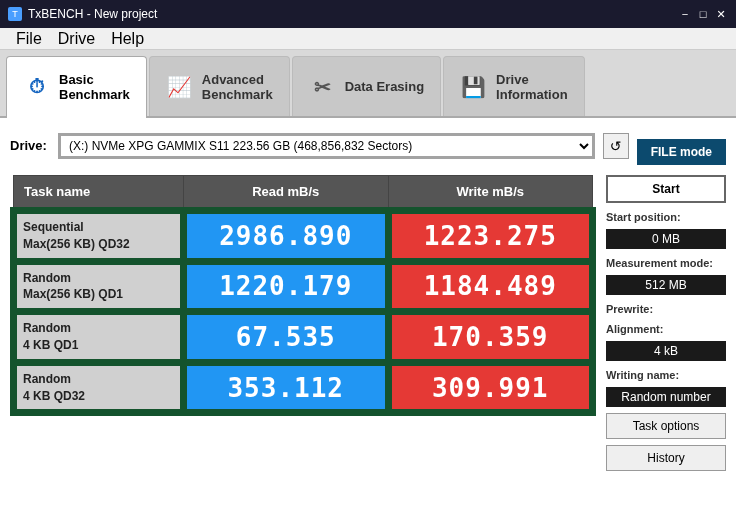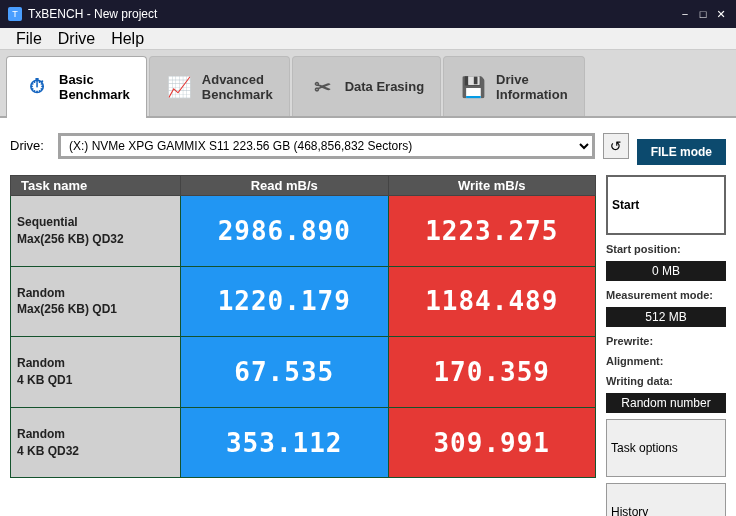--- a/index.html
+++ b/index.html
@@ -114,21 +114,21 @@
 
     
     .drive-row {
       display: flex;
       align-items: center;
       gap: 8px;
       margin-bottom: 10px;
     }
     .drive-label {
       font-size: 13px;
-      font-weight: 400;
+      font-weight: 700;
       min-width: 40px;
     }
     .drive-select {
       flex: 1;
       height: 26px;
       font-size: 12px;
       border: 3px solid #a3a3a3;
       padding: 0 4px;
       background: white;
     }
@@ -155,30 +155,30 @@
     
     .bench-table {
       width: 100%;
       border-collapse: collapse;
     }
     .bench-table th {
       background: #555555;
       color: white;
       font-size: 13px;
       font-weight: 600;
-      padding: 2px 10px;
+      padding: 8px 10px;
       text-align: center;
       border: 1px solid #444;
     }
     .bench-table th:first-child {
       text-align: left;
     }
     .bench-table td {
-      padding: 18px 6px;
-      border: 1px solid #14532d;
+      padding: 5px 6px;
+      border: 7px solid #14532d;
     }
 
     .row-label {
       background: #d0d0d0;
       font-size: 12px;
       font-weight: 600;
       color: #222;
       padding: 8px 10px;
       width: 170px;
       line-height: 1.4;
@@ -209,25 +209,25 @@
     }
     .right-panel {
       width: 120px;
       display: flex;
       flex-direction: column;
       gap: 6px;
       font-size: 12px;
     }
     .rp-btn {
       width: 100%;
-      padding: 21px 4px;
+      padding: 5px 4px;
       font-size: 12px;
       cursor: pointer;
       border: 1px solid #999;
-      text-align: left;
+      text-align: center;
     }
     .rp-btn.start {
       background: white;
       font-weight: 600;
       border: 2px solid #666;
     }
     .rp-label {
       font-size: 11px;
       font-weight: 600;
       color: #333;
@@ -342,22 +342,23 @@
 
         <div class="rp-label">Start position:</div>
         <div class="rp-value">0 MB</div>
 
         <div class="rp-label">Measurement mode:</div>
         <div class="rp-value">512 MB</div>
 
         <div class="rp-label">Prewrite:</div>
 
         <div class="rp-label">Alignment:</div>
-
-        <div class="rp-label">Writing data:</div>
+        <div class="rp-value">4 kB</div>
+
+        <div class="rp-label">Writing name:</div>
         <div class="rp-value">Random number</div>
 
         <button class="rp-btn">Task options</button>
         <button class="rp-btn">History</button>
       </div>
     </div>
   </div>
 </div>
 
 </body></html>

